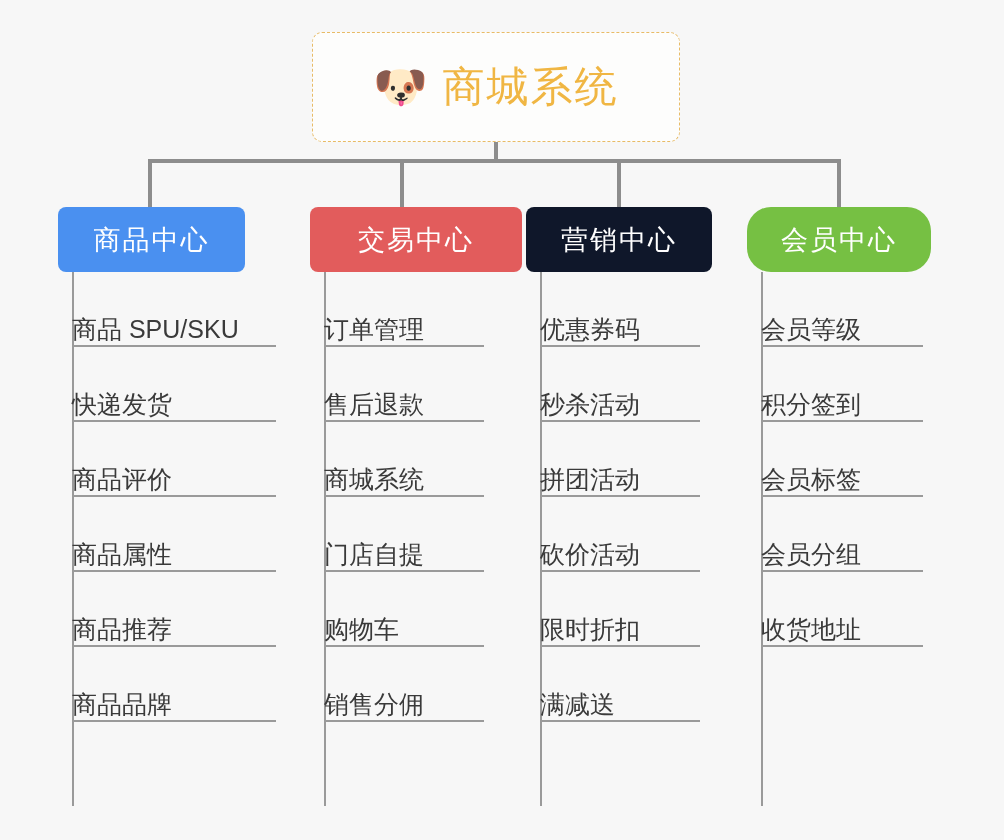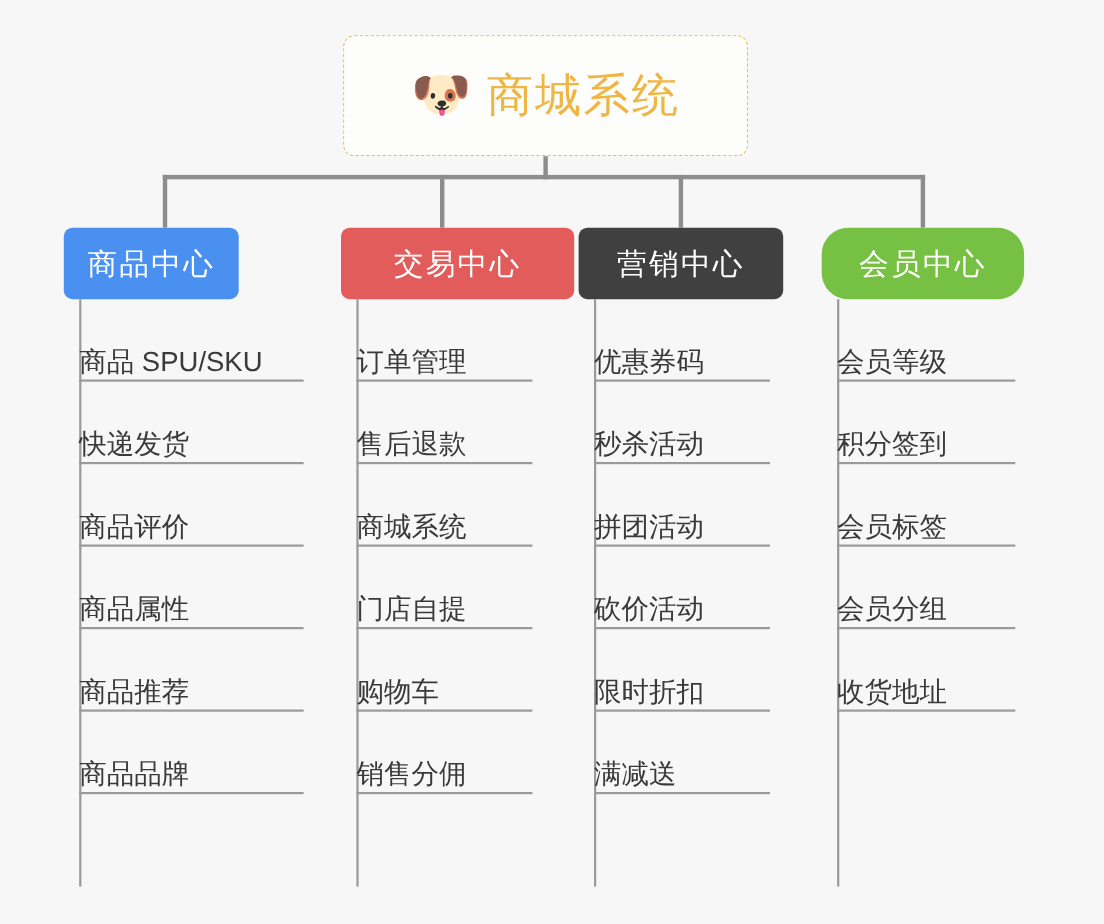--- a/index.html
+++ b/index.html
@@ -113,21 +113,21 @@
     font-size: 25px;
     color: #3a3a3a;
     line-height: 1.1;
     white-space: nowrap;
     position: relative;
     top: 2px;
   }
 
   
   #col-0 { left: 58px; }
-  #col-0 .col-header { width: 159px; }
+  #col-0 .col-header { width: 187px; }
   #col-0 .leaf-underline { width: 204px; }
 
   #col-1 { left: 310px; }
   #col-1 .col-header { width: 212px; }
   #col-1 .leaf-underline { width: 160px; }
 
   #col-2 { left: 526px; }
   #col-2 .col-header { width: 186px; }
   #col-2 .leaf-underline { width: 160px; }
 
@@ -208,21 +208,21 @@
         <span class="leaf-underline"></span>
       </div>
       <div class="leaf">
         <span class="leaf-label">销售分佣</span>
         <span class="leaf-underline"></span>
       </div>
     </div>
   </div>
 
   <div class="column" id="col-2">
-    <div class="col-header" style="background: #404040;">营销中心</div>
+    <div class="col-header" style="background: #0f172a;">营销中心</div>
     <div class="col-body">
       <div class="spine" style="height: 534px;"></div>
       <div class="leaf">
         <span class="leaf-label">优惠券码</span>
         <span class="leaf-underline"></span>
       </div>
       <div class="leaf">
         <span class="leaf-label">秒杀活动</span>
         <span class="leaf-underline"></span>
       </div>

